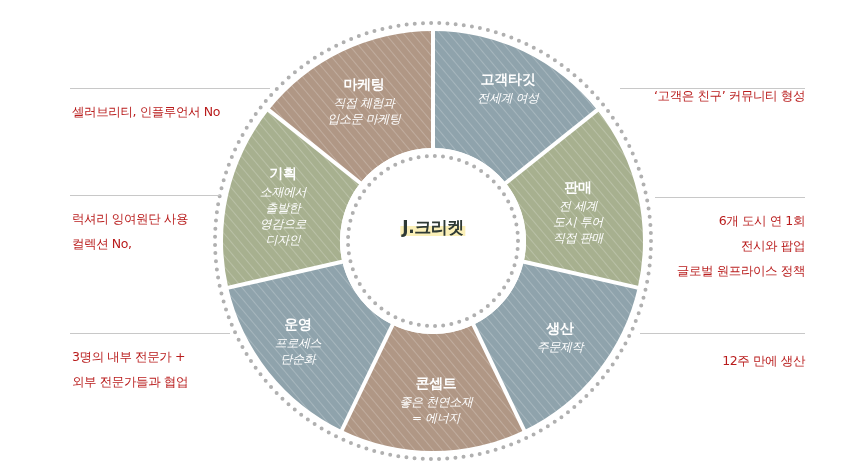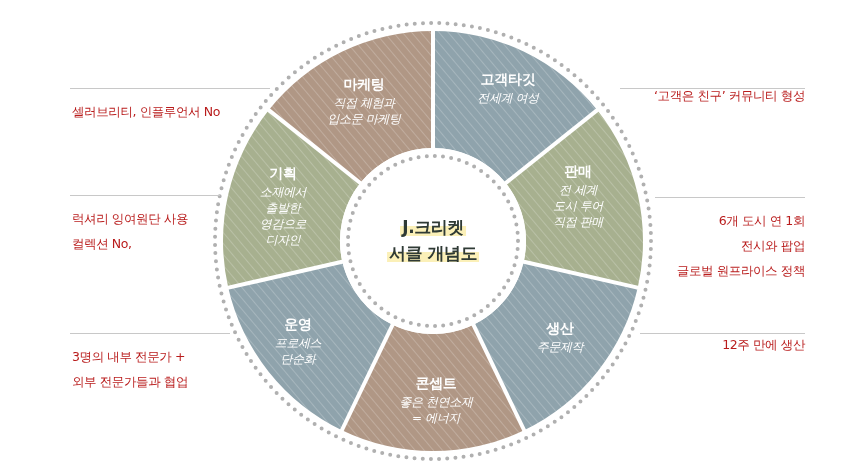--- a/index.html
+++ b/index.html
@@ -77,29 +77,29 @@
 </div>
 
 <div class="note right" style="right:40px; top:83px;">
   <span class="line">‘고객은 친구’ 커뮤니티 형성</span>
 </div>
 <div class="note right" style="right:40px; top:208px;">
   <span class="line">6개 도시 연 1회</span>
   <span class="line">전시와 팝업</span>
   <span class="line">글로벌 원프라이스 정책</span>
 </div>
-<div class="note right" style="right:40px; top:332px;margin-left:12px;">
+<div class="note right" style="right:40px; top:348px;margin-left:12px;">
   <span class="line">12주 만에 생산</span>
 </div>
 
 <div class="seg-label" style="left:508px; top:68px;">
   <span class="seg-title">고객타깃</span>
   <span class="seg-desc">전세계 여성</span>
 </div>
-<div class="seg-label" style="left:578px; top:160px;">
+<div class="seg-label" style="left:578px; top:176px;">
   <span class="seg-title">판매</span>
   <span class="seg-desc">전 세계</span>
   <span class="seg-desc">도시 투어</span>
   <span class="seg-desc">직접 판매</span>
 </div>
 <div class="seg-label" style="left:560px; top:317px;">
   <span class="seg-title">생산</span>
   <span class="seg-desc">주문제작</span>
 </div>
 <div class="seg-label" style="left:436px; top:372px;">
@@ -120,14 +120,13 @@
   <span class="seg-desc">디자인</span>
 </div>
 <div class="seg-label" style="left:364px; top:73px;">
   <span class="seg-title">마케팅</span>
   <span class="seg-desc">직접 체험과</span>
   <span class="seg-desc">입소문 마케팅</span>
 </div>
 
 <div class="center-title">
   <span>J.크리켓</span><br>
-  <span>서클 개념도</span>
 </div>
 
 </body></html>

